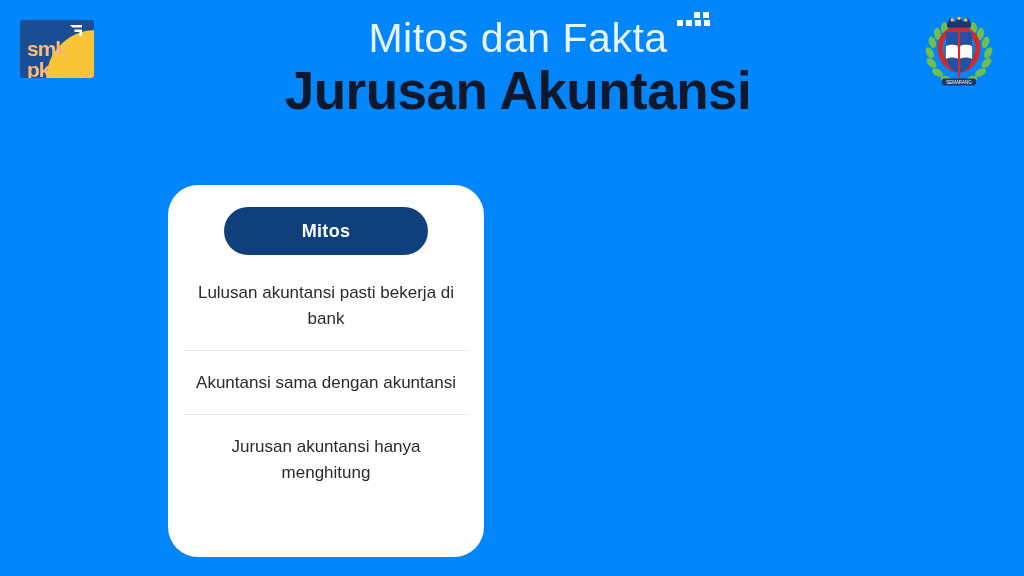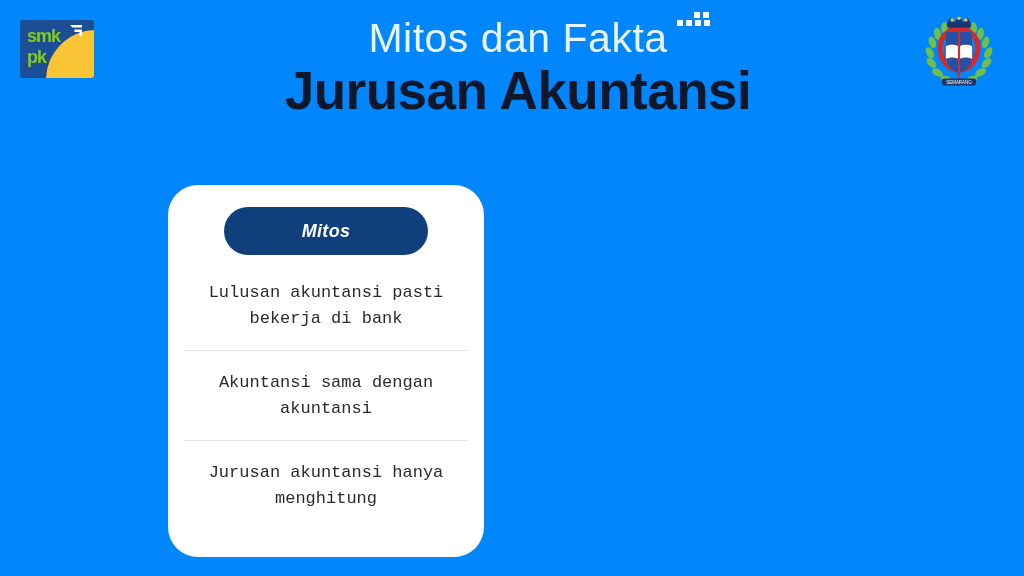--- a/index.html
+++ b/index.html
@@ -23,24 +23,24 @@
     border-radius:3px;
     overflow:hidden;
   }
   .smk-quarter {
     position:absolute; right:-2px; bottom:-2px;
     width:50px; height:50px;
     background:#f9c537;
     border-top-left-radius:50px;
   }
   .smk-text {
-    position:absolute; left:7px; top:6px;
-    color:#84cc16;
+    position:absolute; left:7px; top:18px;
+    color:#fdba74;
     font-weight:bold;
-    font-size:18px;
+    font-size:21px;
     line-height:21px;
     letter-spacing:-1px;
     z-index:3;
     font-family:"Liberation Sans", sans-serif;
   }
   .smk-arrow {
     position:absolute; left:48px; top:5px;
     width:16px; height:14px; z-index:4;
   }
 
@@ -97,23 +97,22 @@
     height:48px;
     background:#10407c;
     border-radius:26px;
     color:#ffffff;
     font-size:18px;
     font-weight:bold;
     display:flex;
     align-items:center;
     justify-content:center;
     letter-spacing:0.3px;
-    font-style:italic;
-  }
-  .rows { margin-top:6px;font-family:Liberation Mono, monospace; }
+  }
+  .rows { margin-top:6px; }
   .row {
     color:#2b2b2b;
     font-size:17px;
     line-height:26px;
     text-align:center;
     padding:19px 6px 18px 6px;
     border-bottom:1px solid #e6e8ea;
   }
   .row:last-child { border-bottom:none; }
 </style>

